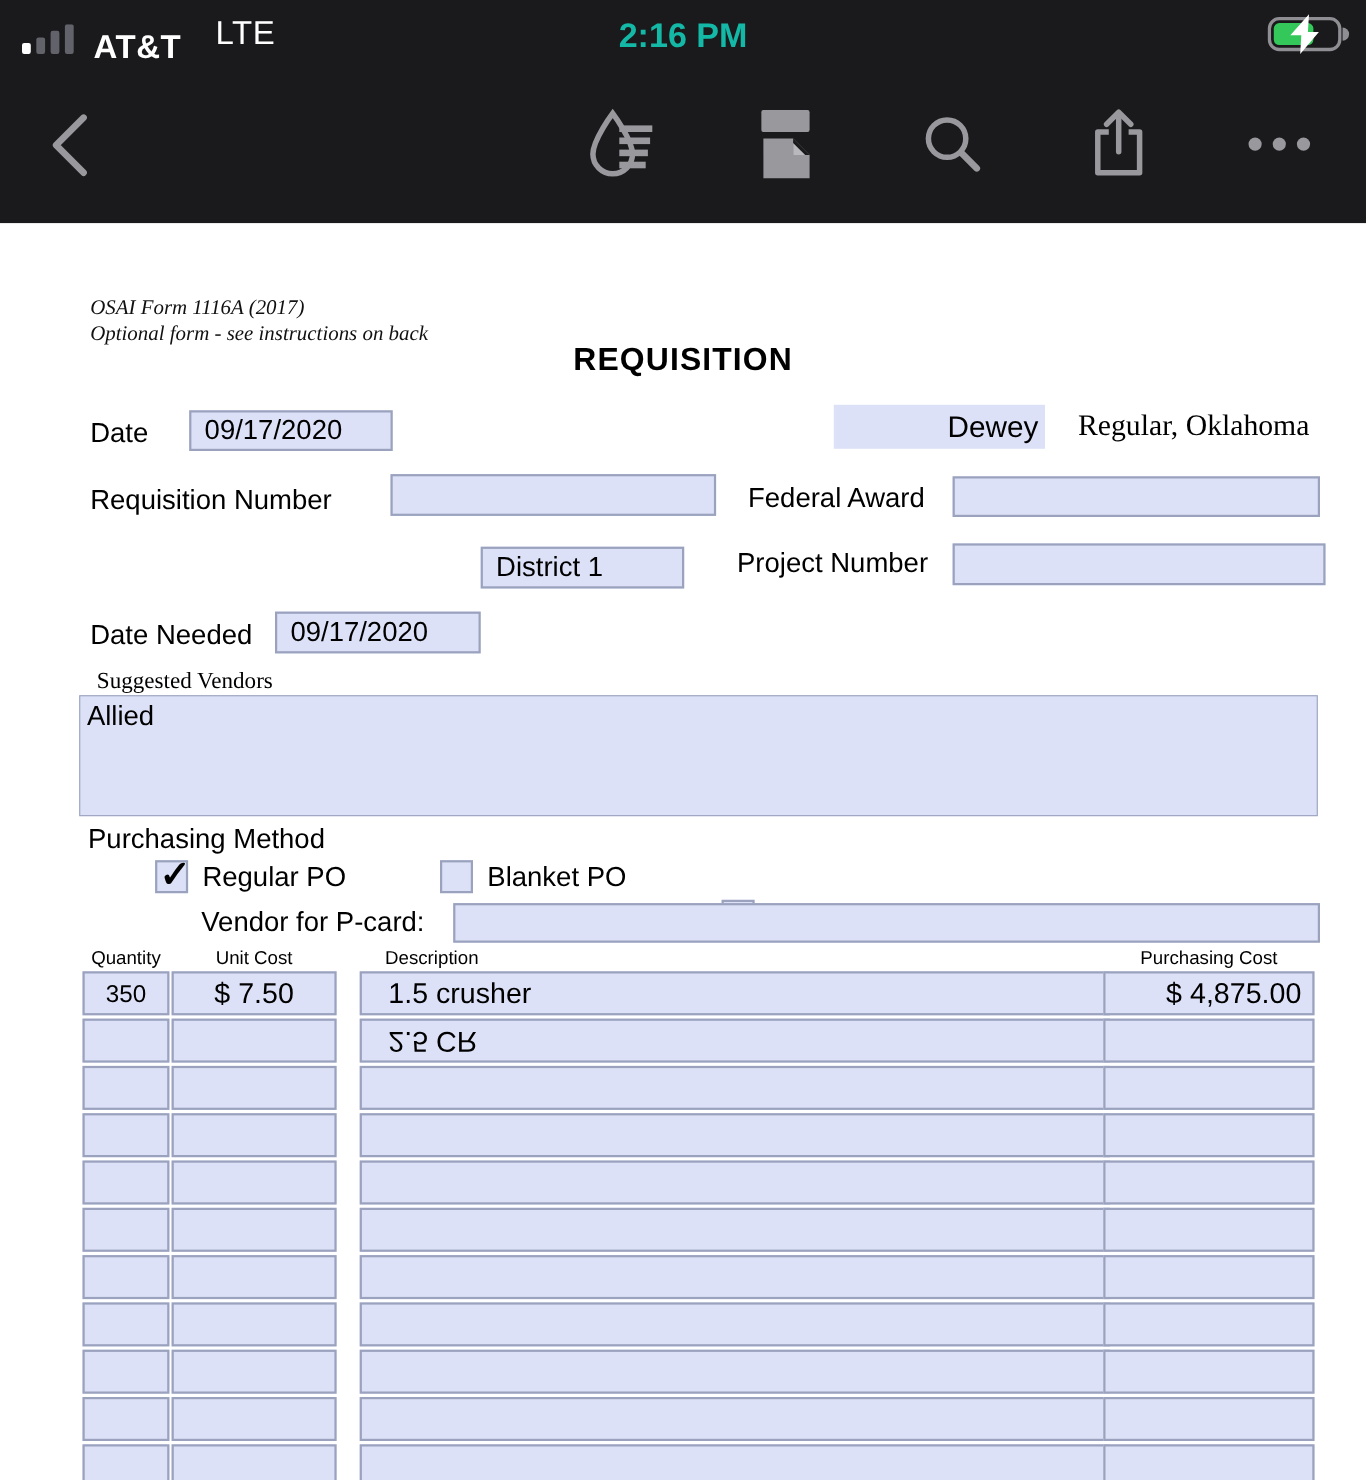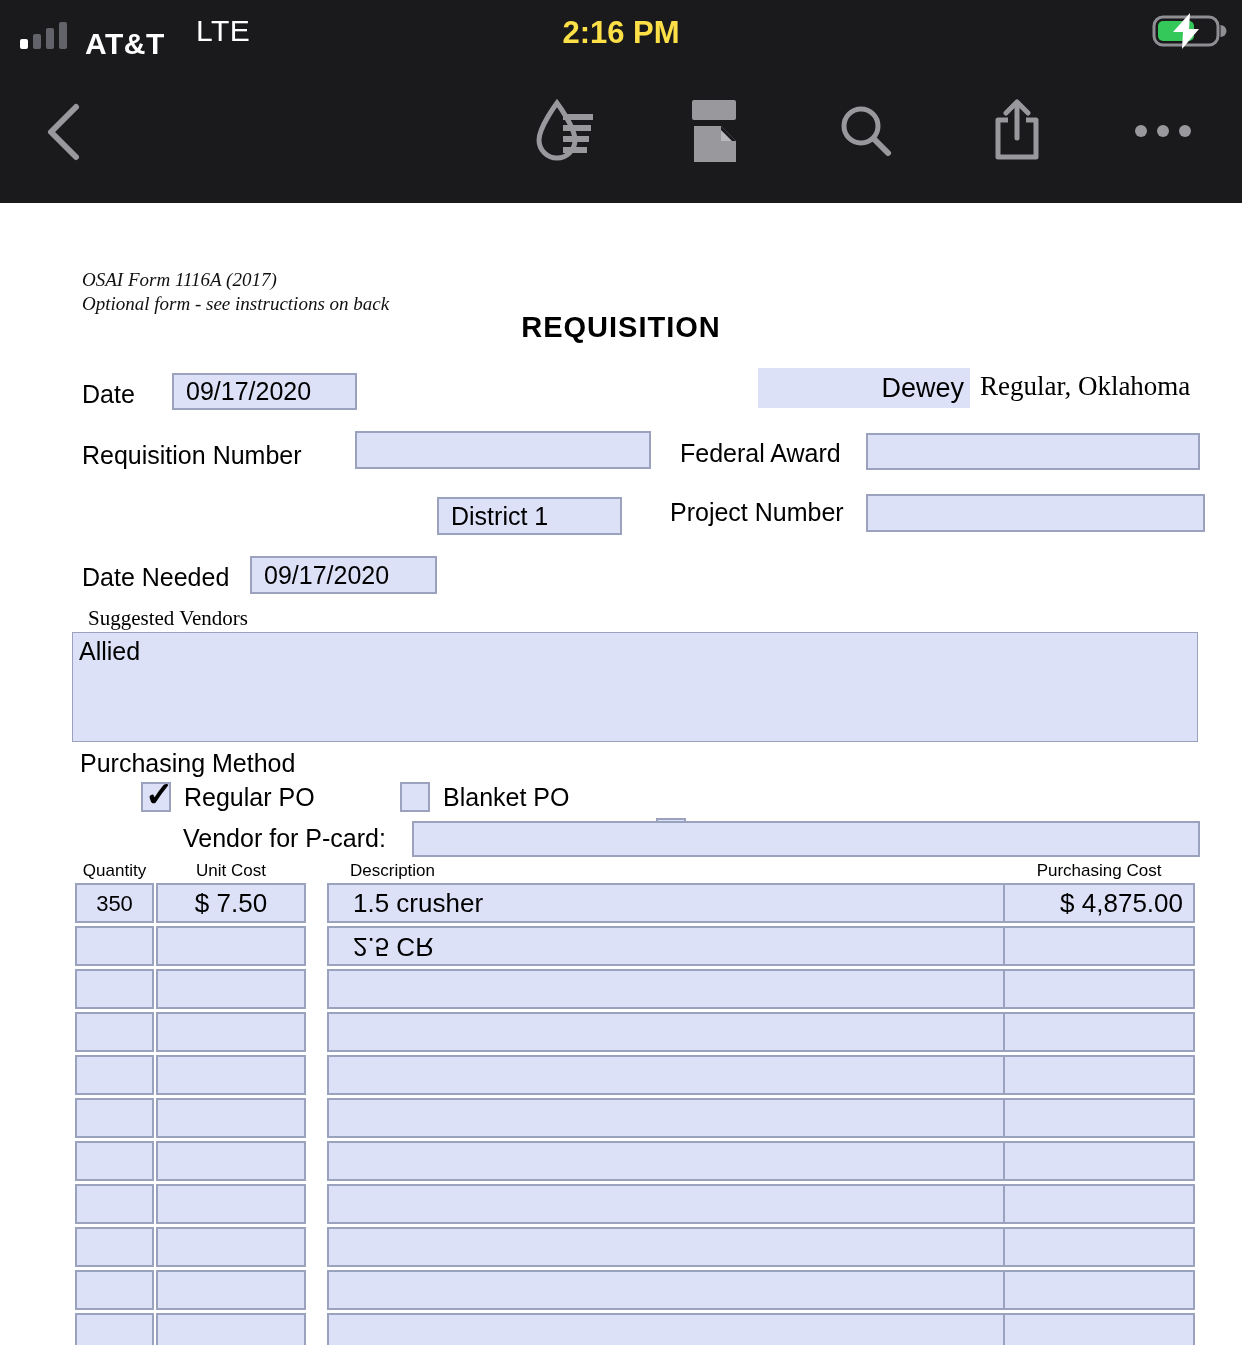--- a/index.html
+++ b/index.html
@@ -4,21 +4,21 @@
 <style>
   * { margin:0; padding:0; box-sizing:border-box; }
   html,body { width:1242px; height:1345px; overflow:hidden; background:#fff;
               font-family:"Liberation Sans", sans-serif; }
   .abs { position:absolute; }
 
   
   .topbar { position:absolute; left:0; top:0; width:1242px; height:203px; background:#1a1a1c; }
   .status-text { color:#fff; font-size:30px; letter-spacing:0.5px; }
   .time { position:absolute; left:0; right:0; top:15px; text-align:center;
-          color:#fde047; font-size:31px; font-weight:700; }
+          color:#14b8a6; font-size:31px; font-weight:700; }
   .icon { color:#98989d; }
   .icon svg { display:block; }
 
   
   .page { position:absolute; left:0; top:203px; width:1242px; height:1142px; background:#ffffff; }
   .serif-it { font-family:"Liberation Serif", serif; font-style:italic; font-size:19px; color:#111; }
   .serif    { font-family:"Liberation Serif", serif; font-size:27px; color:#000; }
   .doc-title { position:absolute; left:0; right:0; top:108px; text-align:center;
                font-size:29px; font-weight:700; letter-spacing:1px; color:#000; }
   .lbl  { position:absolute; font-size:25px; color:#000; white-space:nowrap; }
@@ -114,21 +114,21 @@
 
   <div class="abs serif-it" style="left:82px; top:66px;">OSAI Form 1116A (2017)</div>
   <div class="abs serif-it" style="left:82px; top:90px;">Optional form - see instructions on back</div>
   <div class="doc-title">REQUISITION</div>
 
   <div class="lbl" style="left:82px; top:177px;">Date</div>
   <div class="field" style="left:172px; top:170px; width:185px; height:37px;">
     <div class="fval" style="line-height:33px;">09/17/2020</div>
   </div>
 
-  <div class="field noborder" style="left:758px; top:165px; width:212px; height:40px; text-align:right;">
+  <div class="field noborder" style="left:758px; top:165px; width:192px; height:40px; text-align:right;">
     <span style="font-size:27px; line-height:40px; padding-right:6px;">Dewey</span>
   </div>
   <div class="abs serif" style="left:980px; top:168px;">Regular, Oklahoma</div>
 
   <div class="lbl" style="left:82px; top:238px;">Requisition Number</div>
   <div class="field" style="left:355px; top:228px; width:296px; height:38px;">
     <div class="fval" style="line-height:34px;"></div>
   </div>
   <div class="lbl" style="left:680px; top:236px;">Federal Award</div>
   <div class="field" style="left:866px; top:230px; width:334px; height:37px;">

